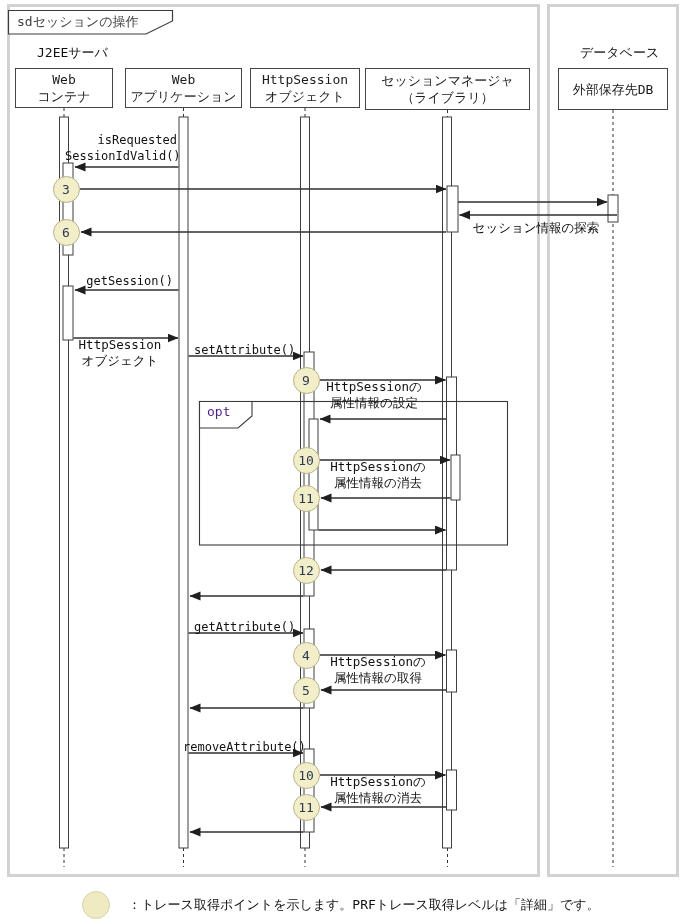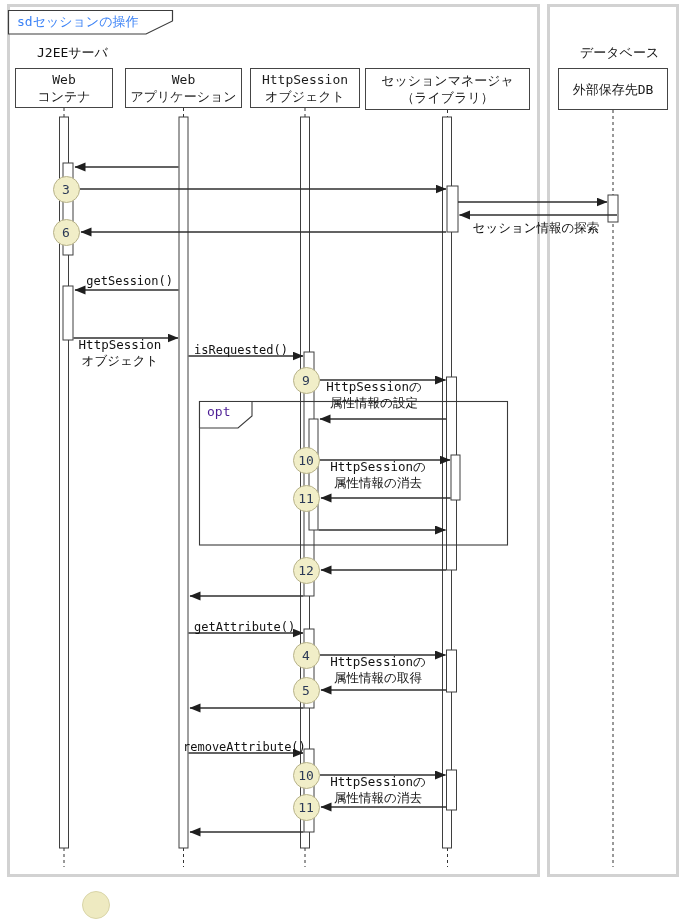--- a/index.html
+++ b/index.html
@@ -25,21 +25,21 @@
   .msg.jp{font-size:12.5px;}
   .msg.center{text-align:center;margin-top:35px;}
   .msg.right{text-align:right;}
   .trace{
     position:absolute;width:27px;height:27px;border-radius:50%;
     background:#f1eec8;border:1px solid #b7b28a;box-sizing:border-box;
     display:flex;align-items:center;justify-content:center;
     font-size:13px;color:#2c3a57;z-index:7;
   }
   #sd-title{
-    position:absolute;left:17px;top:13px;font-size:13px;z-index:5;white-space:nowrap;color:#3b82f6;
+    position:absolute;left:17px;top:13px;font-size:13px;z-index:5;white-space:nowrap;color:#404040;
   }
   #opt-label{
     position:absolute;left:207px;top:404px;font-size:13px;z-index:6;color:#4c1d95;
   }
   svg.layer{position:absolute;left:0;top:0;z-index:4;pointer-events:none;}
   #legend-circle{
     position:absolute;left:82px;top:891px;width:28px;height:28px;border-radius:50%;
     background:#eeeac1;border:1px solid #d9d5a8;box-sizing:border-box;z-index:2;
   }
   .legend-text{position:absolute;font-size:13px;white-space:nowrap;color:#111;z-index:2;}
@@ -135,25 +135,27 @@
       <line x1="303.5" y1="708" x2="190" y2="708" marker-end="url(#ah)"></line>
       <line x1="188.5" y1="753" x2="303" y2="753" marker-end="url(#ah)"></line>
       <line x1="320" y1="775" x2="445.5" y2="775" marker-end="url(#ah)"></line>
       <line x1="446" y1="807" x2="321" y2="807" marker-end="url(#ah)"></line>
       <line x1="303.5" y1="832" x2="190" y2="832" marker-end="url(#ah)"></line>
     </g>
   </svg>
 
   <div id="opt-label">opt</div>
 
+  <div class="msg right" style="left:65px;top:132px;width:112px;">isRequested
+SessionIdValid()</div>
   <div class="msg jp center" style="left:468px;top:185px;width:136px;">セッション情報の探索</div>
   <div class="msg right" style="left:73px;top:273px;width:100px;">getSession()</div>
   <div class="msg jp center" style="left:70px;top:302px;width:100px;">HttpSession
 オブジェクト</div>
-  <div class="msg" style="left:194px;top:342px;">isRequested()</div>
+  <div class="msg" style="left:194px;top:342px;">setAttribute()</div>
   <div class="msg jp center" style="left:322px;top:344px;width:104px;">HttpSessionの
 属性情報の設定</div>
   <div class="msg jp center" style="left:326px;top:424px;width:104px;">HttpSessionの
 属性情報の消去</div>
   <div class="msg" style="left:194px;top:619px;text-align:right;">getAttribute()</div>
   <div class="msg jp center" style="left:326px;top:619px;width:104px;">HttpSessionの
 属性情報の取得</div>
   <div class="msg" style="left:183px;top:739px;">removeAttribute()</div>
   <div class="msg jp center" style="left:326px;top:739px;width:104px;">HttpSessionの
 属性情報の消去</div>
@@ -164,14 +166,15 @@
   <div class="trace" style="left:292.5px;top:446.5px;">10</div>
   <div class="trace" style="left:292.5px;top:484.5px;">11</div>
   <div class="trace" style="left:292.5px;top:556.5px;">12</div>
   <div class="trace" style="left:292.5px;top:641.5px;">4</div>
   <div class="trace" style="left:292.5px;top:676.5px;">5</div>
   <div class="trace" style="left:292.5px;top:761.5px;">10</div>
   <div class="trace" style="left:292.5px;top:793.5px;">11</div>
 
   <div class="legend-text" style="left:16px;top:886px;margin-top:44px;">(凡例)</div>
   <div id="legend-circle"></div>
+  <div class="legend-text" style="left:128px;top:896px;">：トレース取得ポイントを示します。PRFトレース取得レベルは「詳細」です。</div>
 
 </div>
 
 </body></html>

